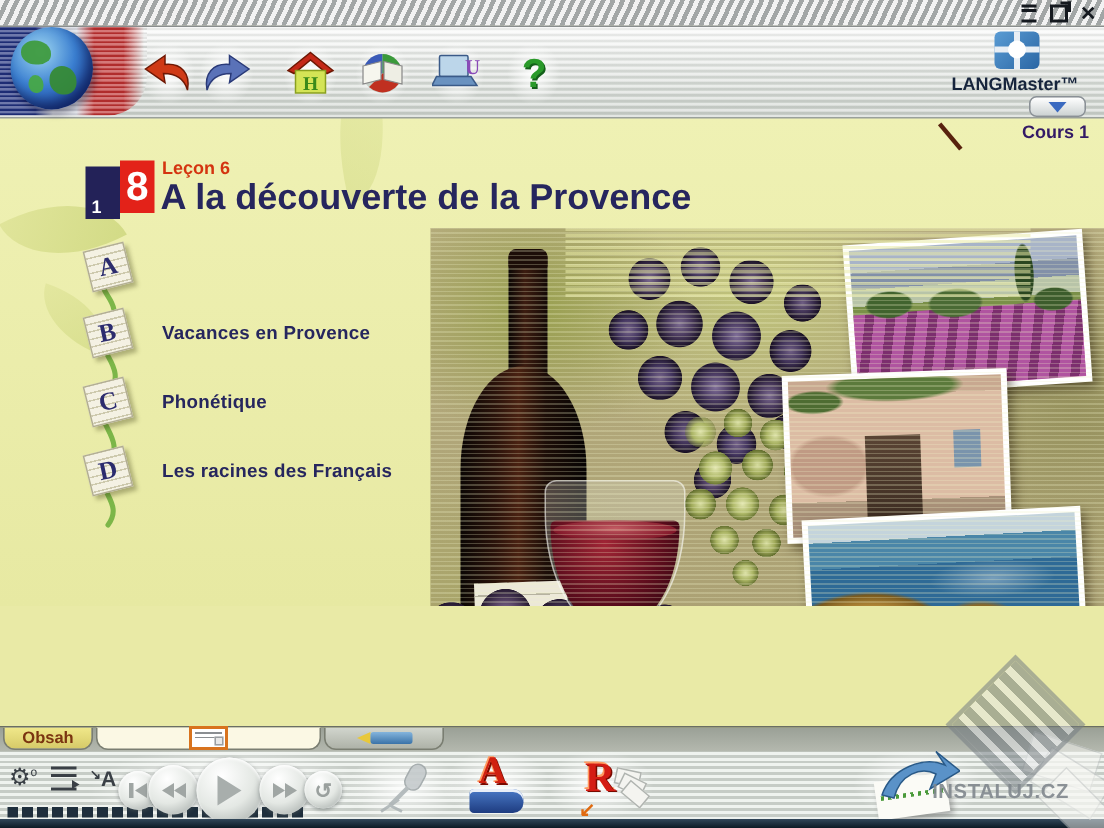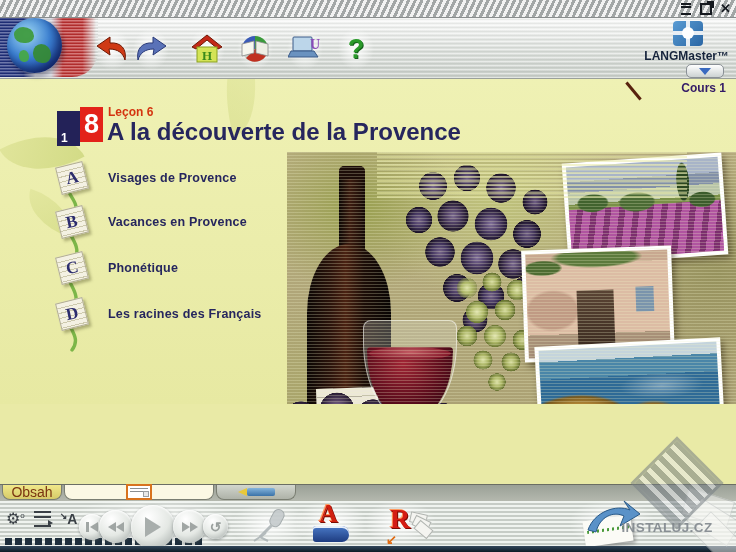--- a/index.html
+++ b/index.html
@@ -36,21 +36,21 @@
   .globe i{position:absolute;border-radius:50% 60% 45% 55%;background:#3f9b3f;opacity:.95;}
   .globe .g1{left:7px;top:9px;width:20px;height:16px;}
   .globe .g2{left:26px;top:26px;width:18px;height:19px;background:#368a36;}
   .globe .g3{left:12px;top:32px;width:10px;height:12px;background:#47a847;}
   .nav-btn{position:absolute;top:11px;width:36px;height:42px;display:flex;align-items:center;justify-content:center;
     background:radial-gradient(closest-side,rgba(255,255,255,.95),rgba(255,255,255,0));cursor:default;}
   .nb-back{left:94px;} .nb-fwd{left:133px;} .nb-home{left:189px;} .nb-book{left:237px;}
   .nb-pc{left:287px;} .nb-help{left:338px;}
   .help-q{font-size:27px;font-weight:bold;color:#2a9a2a;text-shadow:1px 1px 0 #14601a;line-height:1;}
 
-  .brand{position:absolute;right:5px;top:1px;width:95px;height:58px;}
+  .brand{position:absolute;right:15px;top:1px;width:95px;height:58px;}
   .brand-logo{position:absolute;right:28px;top:3px;width:30px;height:25px;border-radius:4px;
     background:linear-gradient(135deg,#5a9cd4,#2a66a4);}
   .brand-logo .bar-h{position:absolute;left:0;top:10px;width:30px;height:4px;background:#e8eef4;}
   .brand-logo .bar-v{position:absolute;left:13px;top:0;width:4px;height:25px;background:#e8eef4;}
   .brand-logo .dot{position:absolute;left:9px;top:6px;width:12px;height:12px;border-radius:50%;background:#fff;}
   .brand-name{position:absolute;right:2px;top:31px;font-size:12px;font-weight:bold;color:#16243c;}
   .dropdown-btn{position:absolute;right:12px;top:47px;width:36px;height:12px;border:1px solid #8a9096;
     border-radius:5px;background:linear-gradient(#ffffff,#ccd2d2);display:flex;align-items:center;justify-content:center;cursor:default;}
   .dd-tri{width:0;height:0;border-left:6px solid transparent;border-right:6px solid transparent;border-top:7px solid #3a6ac0;}
 
@@ -206,21 +206,21 @@
       linear-gradient(180deg,#6a7258 0 28%,#d8d2c0 28%);
     background-size:14% 30%,12% 26%,auto,100% 100%;
     background-position:28% 80%,62% 78%,0 0,0 0;}
 
   
   .tabbar{position:absolute;left:0;top:484px;width:736px;height:17px;
     background:linear-gradient(180deg,#9aa096,#b6bab0);border-top:1px solid #6a6e64;z-index:20;}
   .tab{position:absolute;top:0;height:14px;border:1px solid #7a7e72;border-top:none;
     border-radius:0 0 8px 8px;display:flex;align-items:center;justify-content:center;cursor:default;}
   .tab-obsah{left:2px;width:58px;background:linear-gradient(#f0e88a,#d6ca68);
-    color:#7a3410;font-weight:normal;font-size:14px;}
+    color:#7a3410;font-weight:bold;font-size:11px;}
   .tab-notes{left:64px;width:148px;background:#fbf8e4;}
   .tab-pencil{left:216px;width:78px;background:linear-gradient(#d2d6ce,#aeb2a8);}
   .ic-notes{width:22px;height:12px;border:2px solid #d8731e;background:#fff;position:relative;}
   .ic-notes i{position:absolute;left:2px;top:2px;right:2px;height:6px;
     background:repeating-linear-gradient(180deg,#8a8e92 0 1px,rgba(0,0,0,0) 1px 3px);}
   .ic-notes b{position:absolute;right:1px;bottom:1px;width:4px;height:4px;background:#e8e8e8;border:1px solid #9a9ea2;}
   .ic-pencil{display:flex;align-items:center;}
   .ic-pencil .tip{width:0;height:0;border-top:4px solid transparent;border-bottom:4px solid transparent;
     border-right:9px solid #e8c83a;}
   .ic-pencil .body{width:28px;height:8px;border-radius:2px;background:linear-gradient(180deg,#84b4dc,#3a72a8);}
@@ -397,21 +397,20 @@
     <div class="lesson-title">A la découverte de la Provence</div>
 
     <svg class="vine" width="28" height="192" viewBox="0 0 28 192">
       <path d="M14 10 C 0 24, 28 30, 14 48 C 0 64, 30 72, 14 94 C 0 112, 28 120, 14 140 C 2 156, 26 164, 14 180" fill="none" stroke="#7cb648" stroke-width="3.4" stroke-linecap="round"></path>
     </svg>
 
     <div class="menu-item mi-a">
       <span class="pad">
           <span>A</span>
         </span>
-      <span class="lbl">Visages de Provence</span>
     </div>
     <div class="menu-item mi-b">
       <span class="pad">
           <span>B</span>
         </span>
       <span class="lbl">Vacances en Provence</span>
     </div>
     <div class="menu-item mi-c">
       <span class="pad">
           <span>C</span>

